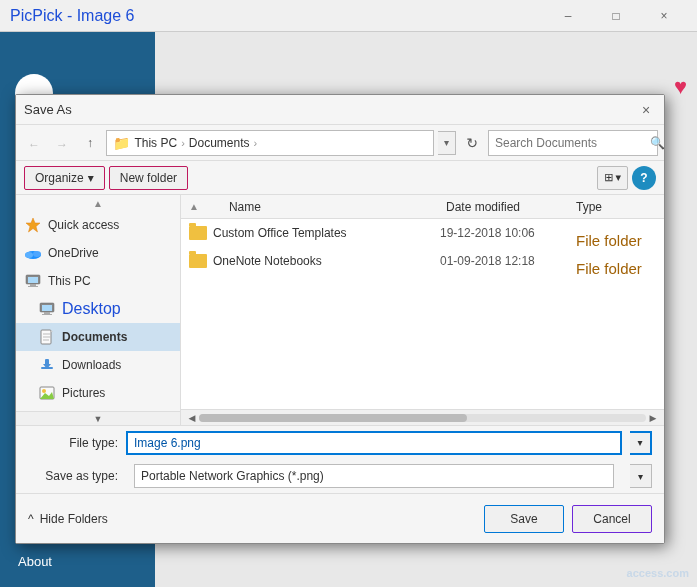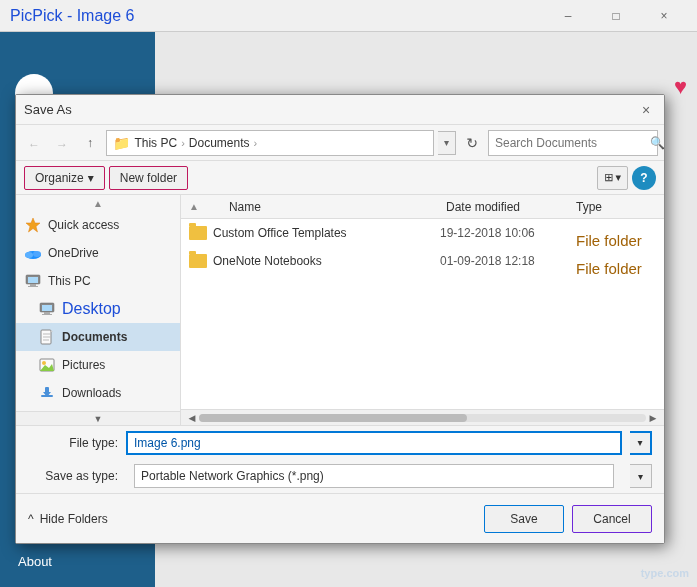--- a/index.html
+++ b/index.html
@@ -783,38 +783,38 @@
                         <line x1="3" y1="8" x2="11" y2="8" stroke="#bbb" stroke-width="1"></line>
                         <line x1="3" y1="11" x2="9" y2="11" stroke="#bbb" stroke-width="1"></line>
                         <polygon points="11,1 13,3 11,3" fill="#ccc"></polygon>
                       </svg>
                   </div>
                   <span style="font-size:12px;color:#333;font-weight:bold;">Documents</span>
                 </div>
 
                 <div class="nav-item" style="padding-left:22px;">
                   <div class="nav-item-icon">
+                    <svg width="16" height="16" viewBox="0 0 16 16">
+                        <rect x="2" y="10" width="12" height="2" fill="#4a90d9" rx="1"></rect>
+                        <polygon points="8,12 4,7 12,7" fill="#4a90d9"></polygon>
+                        <rect x="6" y="2" width="4" height="6" fill="#4a90d9" rx="1"></rect>
+                      </svg>
+                  </div>
+                  <span style="font-size:12px;color:#333;">Downloads</span>
+                </div>
+
+                <div class="nav-item" style="padding-left:22px;">
+                  <div class="nav-item-icon">
                     <svg width="16" height="14" viewBox="0 0 16 14">
                         <rect x="1" y="1" width="14" height="12" rx="1" fill="#fafafa" stroke="#888" stroke-width="1"></rect>
                         <circle cx="5" cy="5" r="2" fill="#f0c040"></circle>
                         <polygon points="1,13 6,7 10,10 13,6 15,13" fill="#88cc44"></polygon>
                       </svg>
                   </div>
                   <span style="font-size:12px;color:#333;">Pictures</span>
-                </div>
-
-                <div class="nav-item" style="padding-left:22px;">
-                  <div class="nav-item-icon">
-                    <svg width="16" height="16" viewBox="0 0 16 16">
-                        <rect x="2" y="10" width="12" height="2" fill="#4a90d9" rx="1"></rect>
-                        <polygon points="8,12 4,7 12,7" fill="#4a90d9"></polygon>
-                        <rect x="6" y="2" width="4" height="6" fill="#4a90d9" rx="1"></rect>
-                      </svg>
-                  </div>
-                  <span style="font-size:12px;color:#333;">Downloads</span>
                 </div>
 
               </div>
               <div class="nav-scroll-down">▼</div>
             </div>
 
             <div class="file-list-area">
 
               <div class="file-list-header">
                 <span class="file-col-up">▲</span>
@@ -878,15 +878,15 @@
               <div class="save-button">Save</div>
               <div class="cancel-button">Cancel</div>
             </div>
           </div>
 
         </div>
       </div>
     </div>
   </div>
 
-  <div class="wsxdn-watermark">type.com</div>
+  <div class="wsxdn-watermark">access.com</div>
 
 </div>
 
 </body></html>

